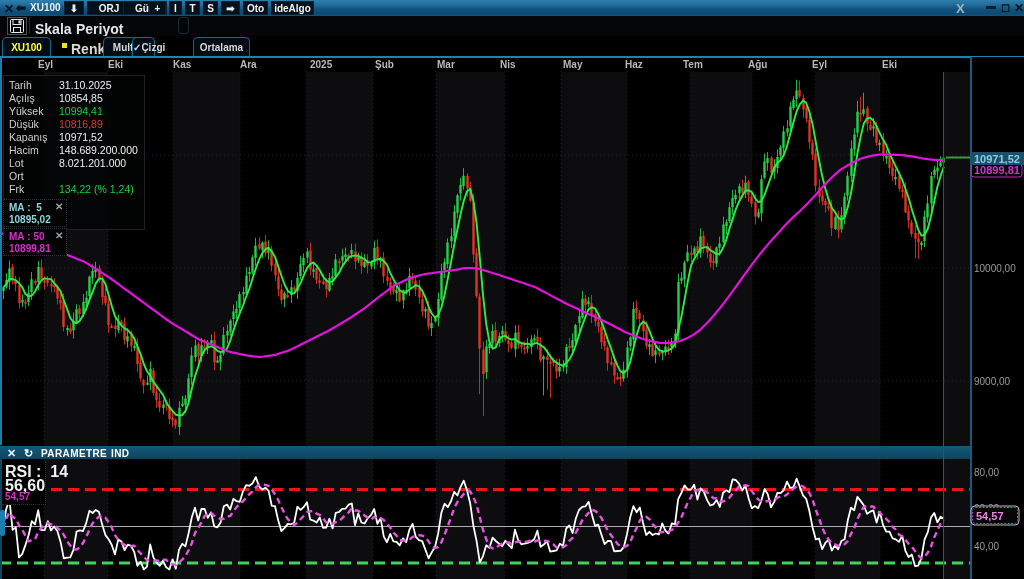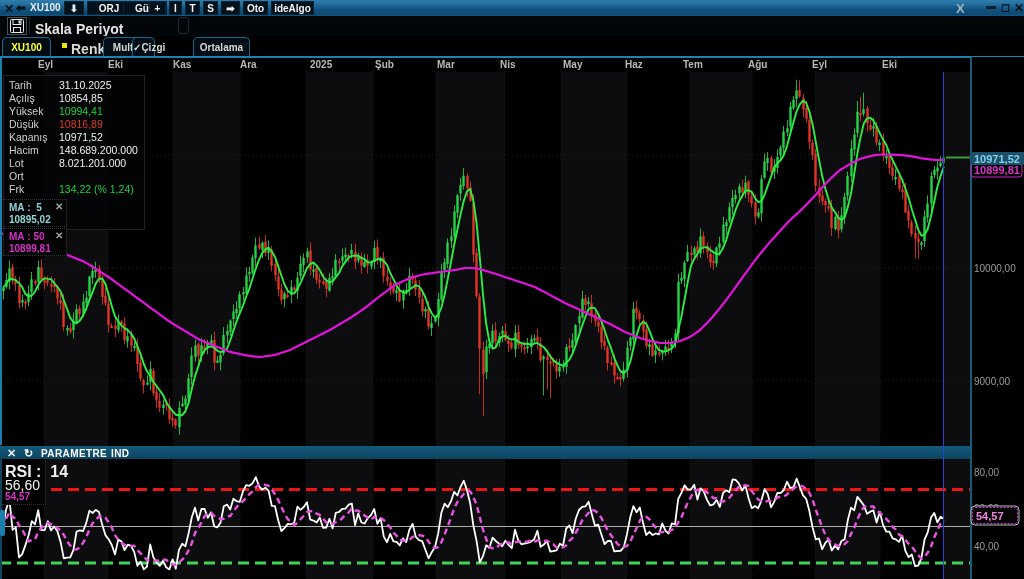--- a/index.html
+++ b/index.html
@@ -212,17 +212,17 @@
   <line x1="0" y1="563" x2="970" y2="563" stroke="#3fd457" stroke-width="3" stroke-dasharray="11 6"></line>
   <line x1="0" y1="526.5" x2="970" y2="526.5" stroke="#aeaeae" stroke-width="1"></line>
   <polyline points="3,528.4 6.2,509.2 9.4,499.4 12.6,529.9 15.8,527.4 19,557.5 22.2,554.1 25.4,545.1 28.6,535.3 31.8,521.2 35,524.3 38.2,510.2 41.4,530.1 44.6,530.1 47.8,521.2 51,530.4 54.2,526.5 57.4,531.2 60.6,541.9 63.8,558.4 67,557.6 70.2,557.3 73.4,550.1 76.6,531.5 79.8,530.4 83,531.1 86.2,523.1 89.4,510.6 92.6,513 95.8,509.9 99,512.1 102.2,524.6 105.4,535.1 108.6,539.3 111.8,545 115,554.4 118.2,539.6 121.4,541.4 124.6,550.1 127.8,544.7 131,545.9 134.2,551.9 137.4,565.8 140.6,561.7 143.8,569.4 147,566.6 150.2,544.5 153.4,557.4 156.6,562.6 159.8,565.8 163,560.7 166.2,567.3 169.4,569.4 172.6,559.3 175.8,568.7 179,549.8 182.2,543.8 185.4,546.4 188.6,533.3 191.8,517.3 195,507.7 198.2,520.5 201.4,509 204.6,509 207.8,517.8 211,512.5 214.2,526.3 217.4,527.3 220.6,522.4 223.8,506.2 227,504.6 230.2,509.5 233.4,498.7 236.6,501.2 239.8,501.8 243,491.3 246.2,485.1 249.4,485.8 252.6,483.2 255.8,477.1 259,486.3 262.2,489.5 265.4,487.7 268.6,490.8 271.8,505.9 275,506.2 278.2,520.3 281.4,531.2 284.6,527.9 287.8,523.9 291,524.3 294.2,522.8 297.4,506.7 300.6,509.9 303.8,506.9 307,502.3 310.2,519.5 313.4,520.6 316.6,522.5 319.8,517.5 323,527.8 326.2,527.6 329.4,518.8 332.6,528.4 335.8,512.8 339,512 342.2,508.8 345.4,508.7 348.6,504.7 351.8,503.5 355,525.2 358.2,513.4 361.4,522.5 364.6,523.5 367.8,518.1 371,515.2 374.2,509 377.4,523.8 380.6,518.2 383.8,536.6 387,542.3 390.2,533.9 393.4,541.3 396.6,541.9 399.8,545.4 403,538.4 406.2,542.1 409.4,529.7 412.6,523.9 415.8,536.9 419,540.1 422.2,541.1 425.4,549.7 428.6,558.3 431.8,552.2 435,547 438.2,533.4 441.4,512.7 444.6,503.7 447.8,507.2 451,501.3 454.2,491.8 457.4,495.5 460.6,486.8 463.8,480.7 467,490.4 470.2,503.3 473.4,525.8 476.6,541.1 479.8,562.3 483,556.1 486.2,545.3 489.4,547.7 492.6,537.7 495.8,541 499,543.6 502.2,546.3 505.4,540.7 508.6,544.9 511.8,548.2 515,529.7 518.2,540.1 521.4,544.3 524.6,543.5 527.8,542.8 531,541.6 534.2,539.2 537.4,530.8 540.6,546.8 543.8,544.6 547,541 550.2,551.6 553.4,551 556.6,550.3 559.8,543.8 563,545.8 566.2,528.5 569.4,525.5 572.6,533.1 575.8,518.5 579,510 582.2,506.8 585.4,506.4 588.6,501.7 591.8,514.2 595,525.7 598.2,524.6 601.4,534.6 604.6,544.1 607.8,541 611,541 614.2,551.3 617.4,551 620.6,550.9 623.8,547.2 627,534.2 630.2,517.3 633.4,506.2 636.6,512.2 639.8,507.5 643,522.7 646.2,535 649.4,531.8 652.6,535 655.8,533.5 659,534.4 662.2,523.4 665.4,530.7 668.6,533.5 671.8,523.4 675,524.3 678.2,499.1 681.4,492.9 684.6,485.4 687.8,489.6 691,489.5 694.2,484.8 697.4,499.6 700.6,488.3 703.8,491.6 707,499.9 710.2,505.5 713.4,504.4 716.6,499.9 719.8,507 723,493 726.2,490.3 729.4,492.1 732.6,479.3 735.8,480 739,483.7 742.2,490.5 745.4,485.7 748.6,498.3 751.8,508.2 755,506.1 758.2,508.2 761.4,500.6 764.6,489 767.8,494.2 771,507.3 774.2,501.9 777.4,492.8 780.6,493.2 783.8,490 787,481.7 790.2,488 793.4,487.2 796.6,478.7 799.8,486.9 803,495.4 806.2,498.8 809.4,511.1 812.6,527.5 815.8,539.4 819,538.5 822.2,549.2 825.4,542.9 828.6,539.5 831.8,550.5 835,545.5 838.2,549.3 841.4,541 844.6,539.3 847.8,520.3 851,507.7 854.2,510.3 857.4,496.8 860.6,500.9 863.8,505.2 867,513.8 870.2,511.7 873.4,510.4 876.6,522.6 879.8,511.8 883,524.9 886.2,531.5 889.4,531.6 892.6,538.4 895.8,539.4 899,541.9 902.2,535.7 905.4,550.9 908.6,557.1 911.8,554.5 915,566 918.2,565.7 921.4,558.1 924.6,539.3 927.8,532.1 931,517.6 934.2,512.9 937.4,522.4 940.6,516.8 943.8,518.7" fill="none" stroke="#ffffff" stroke-width="1.8" stroke-linejoin="round"></polyline>
   <polyline points="3,528.4 6.2,518.8 9.4,512.3 12.6,516.7 15.8,518.8 19,525.3 22.2,529.6 25.4,535.6 28.6,541.5 31.8,540.1 35,539.6 38.2,531.7 41.4,527.7 44.6,525.2 47.8,522.8 51,524.4 54.2,524.7 57.4,528.2 60.6,530.2 63.8,534.9 67,541 70.2,545.5 73.4,549.4 76.6,549.5 79.8,547.5 83,543 86.2,537.2 89.4,529.5 92.6,523.3 95.8,519.7 99,516.7 102.2,515.6 105.4,517.6 108.6,522.3 111.8,527.7 115,535.1 118.2,539.7 121.4,542.5 124.6,545 127.8,545.9 131,546 134.2,545.6 137.4,550 140.6,553.3 143.8,556.6 147,560.2 150.2,560 153.4,560.9 156.6,560.4 159.8,561 163,559.6 166.2,559.7 169.4,563.9 172.6,564.2 175.8,565.2 179,562.5 182.2,559.7 185.4,556.2 188.6,550.2 191.8,543.2 195,533 198.2,528.2 201.4,522.4 204.6,516.1 207.8,513.6 211,512.7 214.2,515.8 217.4,517 220.6,519.2 223.8,518.7 227,516.5 230.2,516 233.4,511.5 236.6,507.1 239.8,503.7 243,501.2 246.2,497.9 249.4,494 252.6,491.4 255.8,487.4 259,484.8 262.2,484.5 265.4,484.9 268.6,485.8 271.8,489.5 275,494.4 278.2,500 281.4,507 284.6,513.7 287.8,519.2 291,522.3 294.2,525.1 297.4,522.8 300.6,519.2 303.8,515.8 307,512.1 310.2,511.3 313.4,511 316.6,513.6 319.8,514.9 323,518.4 326.2,522.6 329.4,522.5 332.6,523.8 335.8,522.2 339,521.2 342.2,518.1 345.4,514.9 348.6,512.6 351.8,508.4 355,510.5 358.2,510.7 361.4,513 364.6,515.5 367.8,517.7 371,519.6 374.2,516.9 377.4,518.7 380.6,518 383.8,520.1 387,524.2 390.2,527.3 393.4,532.7 396.6,535.7 399.8,540.2 403,540.5 406.2,540.5 409.4,539.8 412.6,536.9 415.8,536.1 419,535.2 422.2,535.6 425.4,536.9 428.6,541.7 431.8,546.4 435,548.1 438.2,547 441.4,542.2 444.6,534.6 447.8,526 451,517.6 454.2,508.4 457.4,502 460.6,497.7 463.8,493.9 467,491.1 470.2,491.4 473.4,497.1 476.6,504.7 479.8,517.3 483,529.8 486.2,539 489.4,546.4 492.6,548.4 495.8,548.4 499,545.2 502.2,543.6 505.4,542.8 508.6,542.4 511.8,544.1 515,542.2 518.2,541.6 521.4,541.3 524.6,541.8 527.8,541.4 531,540.3 534.2,541.9 537.4,540.4 540.6,540.8 543.8,541 547,540.7 550.2,542.3 553.4,544.3 556.6,547.5 559.8,547.1 563,547.3 566.2,545.2 569.4,540.8 572.6,537.8 575.8,532.6 579,526.9 582.2,520.4 585.4,516.7 588.6,512.8 591.8,509.6 595,510.8 598.2,513.3 601.4,517.9 604.6,524.2 607.8,530.7 611,535.2 614.2,539.4 617.4,543.8 620.6,546.5 623.8,547.1 627,545.9 630.2,542 633.4,534.5 636.6,528 639.8,520.8 643,516.7 646.2,516.8 649.4,519.2 652.6,524 655.8,527.6 659,532.1 662.2,532.2 665.4,531.5 668.6,531.7 671.8,529.8 675,528.3 678.2,522.4 681.4,517.3 684.6,509.8 687.8,502.5 691,496.8 694.2,490.2 697.4,490.3 700.6,489.5 703.8,490.6 707,492.3 710.2,495 713.4,498.2 716.6,498.3 719.8,501.4 723,501.6 726.2,500 729.4,497.8 732.6,493.6 735.8,490.3 739,486.4 742.2,486 745.4,485.2 748.6,486.2 751.8,491.1 755,495.4 758.2,499.5 761.4,501.2 764.6,501.7 767.8,501 771,500.9 774.2,500.2 777.4,497.6 780.6,496.4 783.8,496.6 787,494.5 790.2,491.3 793.4,488.8 796.6,486.5 799.8,485.4 803,486.3 806.2,489.2 809.4,493 812.6,499.7 815.8,509.8 819,518.4 822.2,527.4 825.4,534.8 828.6,539.5 831.8,543.3 835,544.3 838.2,546.1 841.4,544.8 844.6,544.2 847.8,541 851,533.8 854.2,528 857.4,519.2 860.6,512.5 863.8,506.9 867,505.8 870.2,506.5 873.4,506.5 876.6,510.8 879.8,512.6 883,515.9 886.2,518.8 889.4,522.1 892.6,526.8 895.8,529.6 899,534.6 902.2,536.4 905.4,539.6 908.6,543.9 911.8,546.6 915,551 918.2,555 921.4,558.7 924.6,556.8 927.8,552.6 931,546.5 934.2,537.6 937.4,530.4 940.6,523.5 943.8,520.1" fill="none" stroke="#ea52e2" stroke-width="2.4" stroke-dasharray="6 4" stroke-linejoin="round"></polyline>
  </g>
 </svg>
 <div class="abs" style="left:0;top:459px;width:2px;height:120px;background:#10455f"></div>
 <div class="abs" style="left:0;top:510px;width:5px;height:26px;background:#1b7fae;border-radius:2px"></div>
 <div class="abs" style="left:2px;top:461px;width:44px;height:44px;background:#020202;border-right:1px dotted #2e3338;border-bottom:1px dotted #2e3338">
  <span class="abs" style="left:3px;top:2px;color:#f0f0f0;font-size:16px;font-weight:bold">RSI&nbsp;:&nbsp;&nbsp;14</span>
- <span class="abs" style="left:3px;top:16px;color:#f0f0f0;font-size:14px;font-weight:normal">56,60</span>
+ <span class="abs" style="left:3px;top:16px;color:#f0f0f0;font-size:16px;font-weight:bold">56,60</span>
  <span class="abs" style="left:3px;top:30px;color:#d630c8;font-size:10px;font-weight:bold">54,57</span>
 </div>
 
 <div class="abs" style="left:943px;top:72px;width:1px;height:507px;background:#2b43d4"></div>
 
 </body></html>

